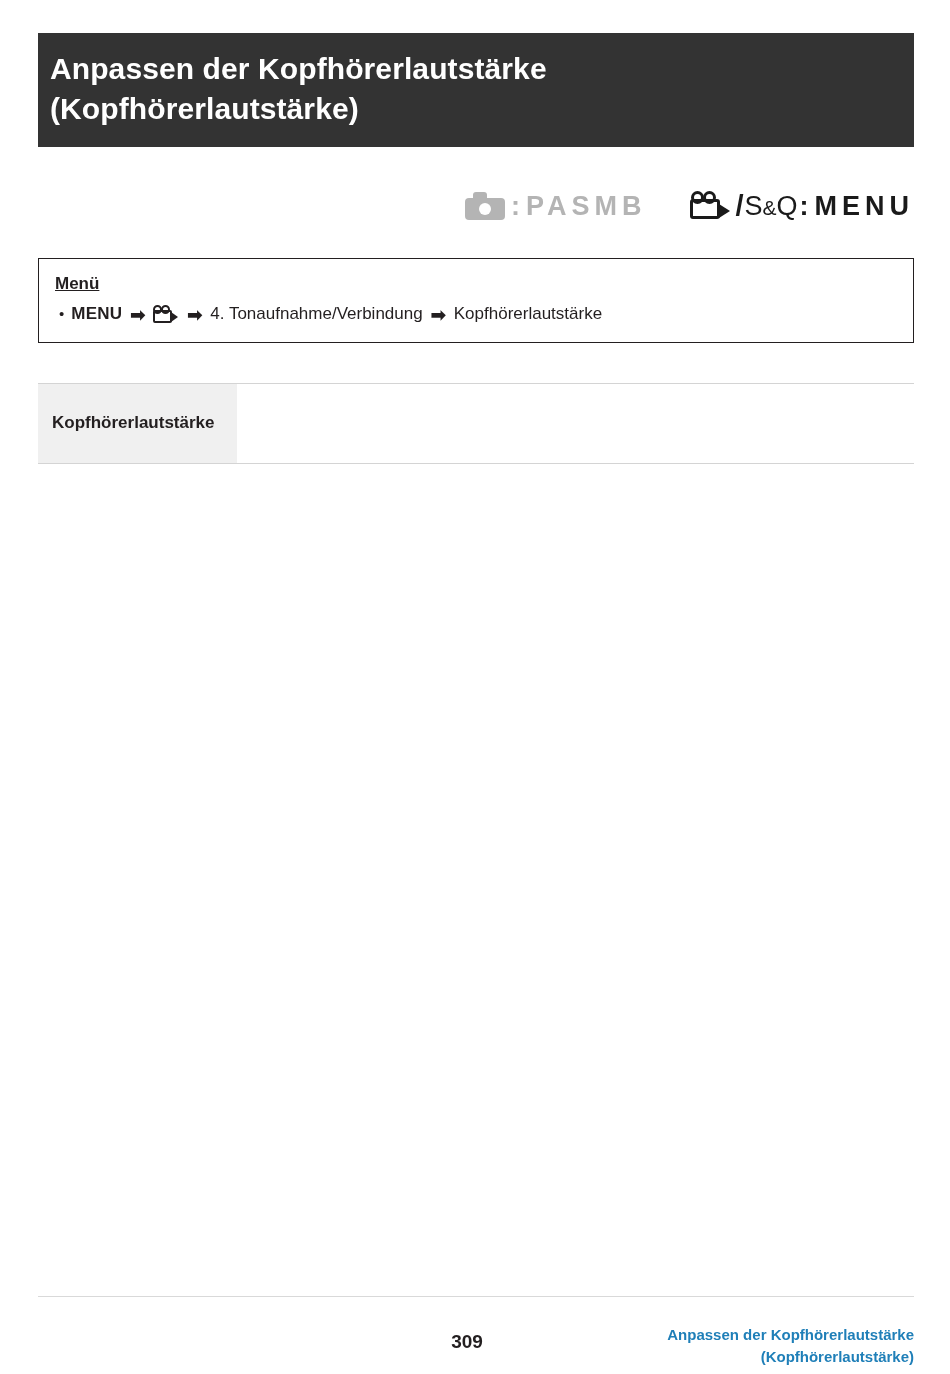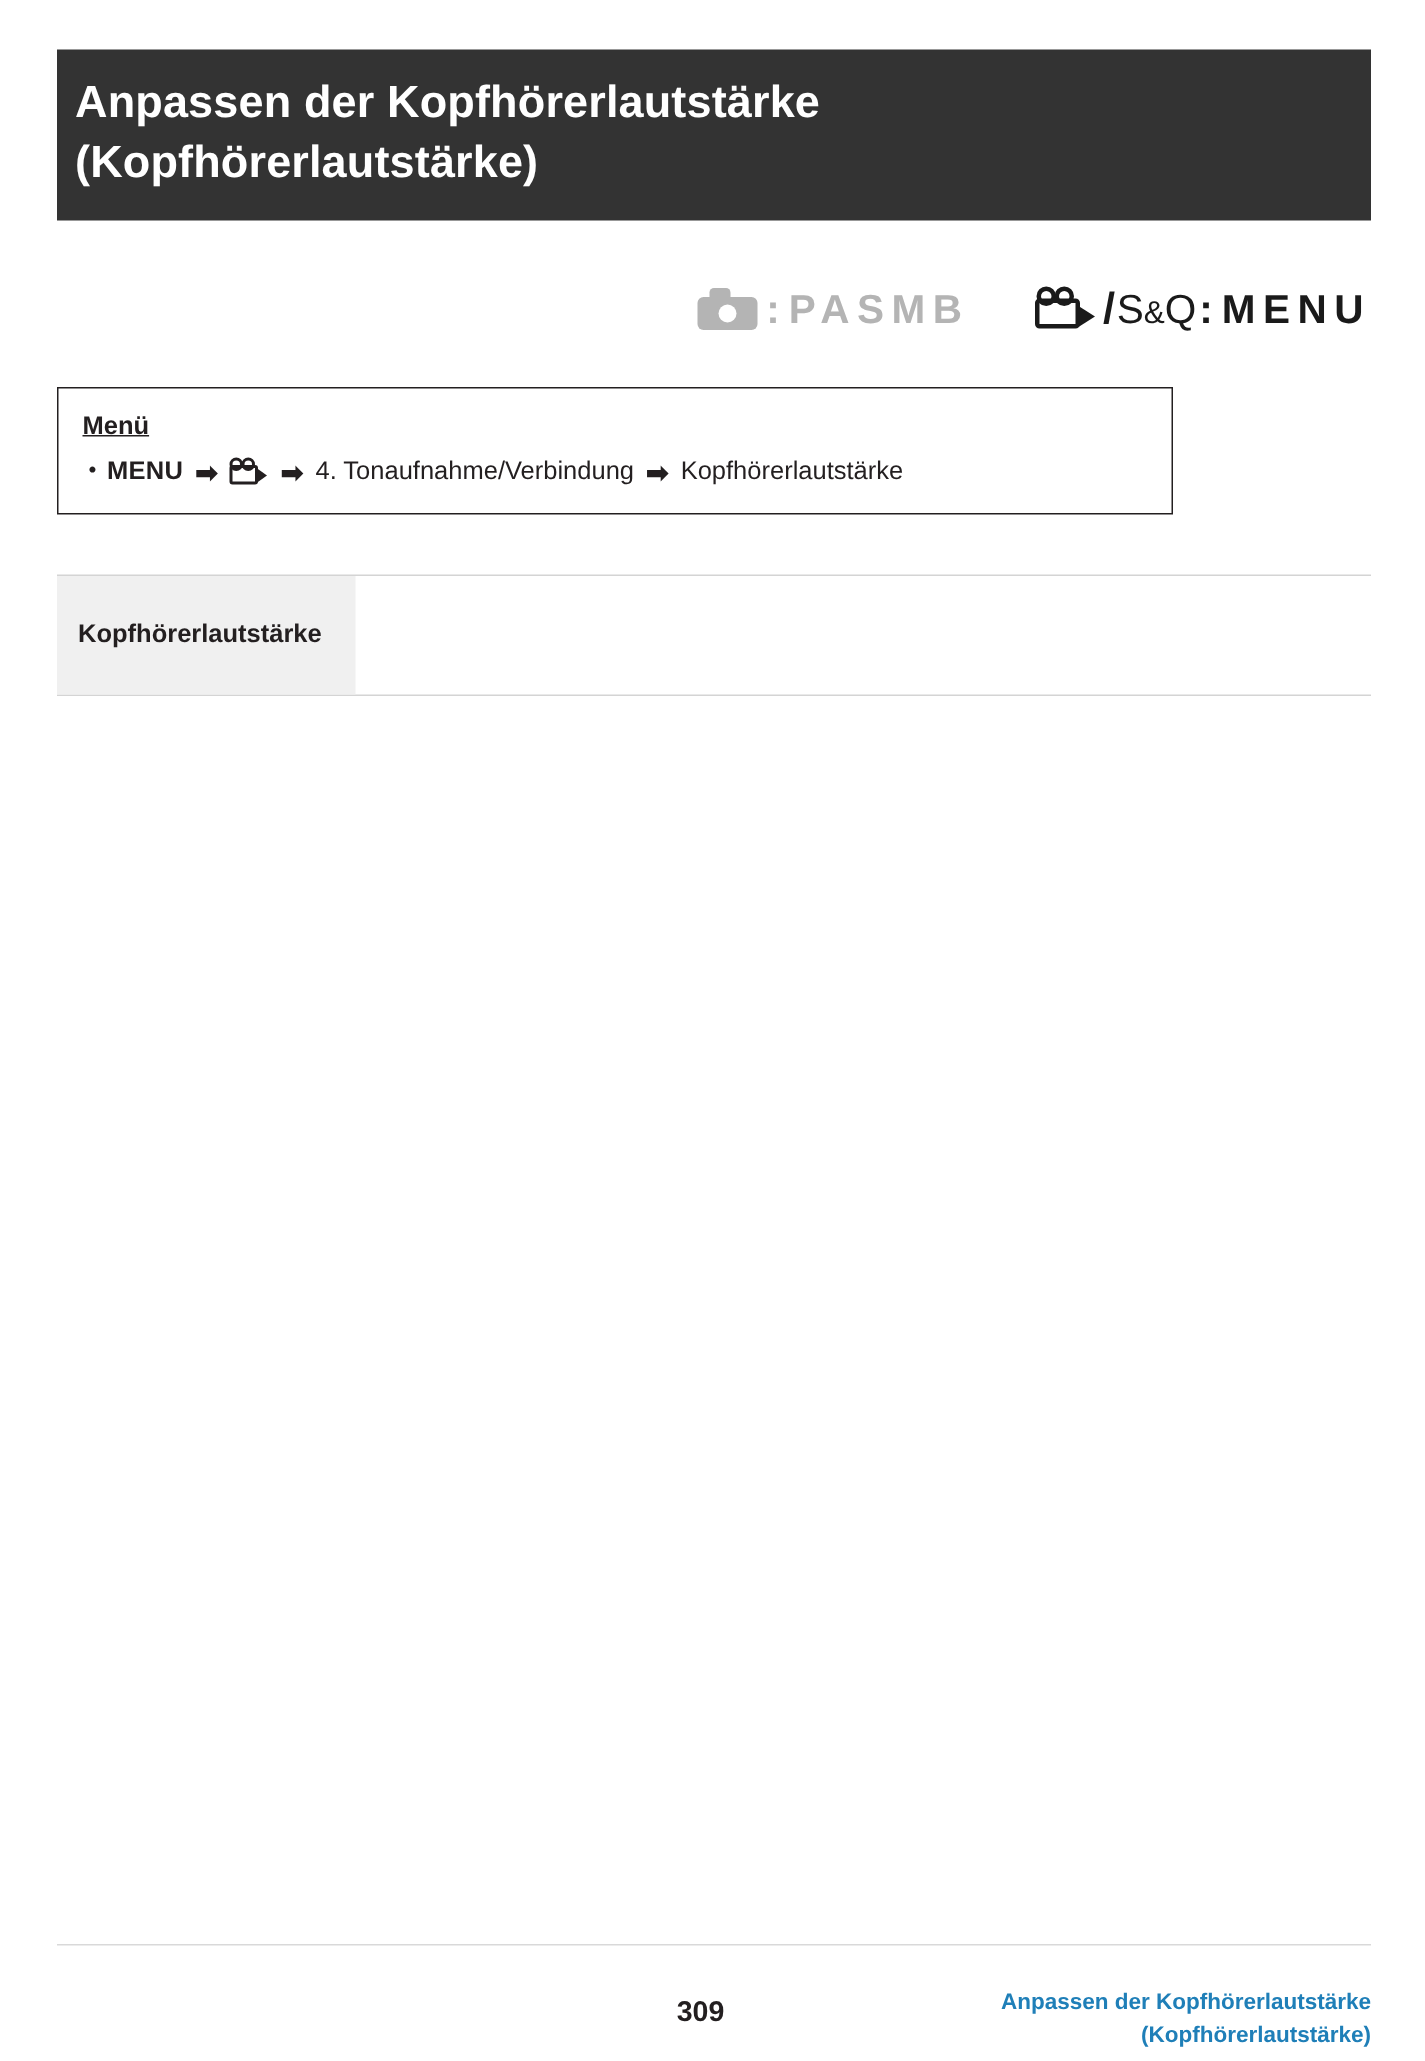--- a/index.html
+++ b/index.html
@@ -165,21 +165,21 @@
     font-weight: normal;
     line-height: 1;
   }
   .mode-sq .amp { font-size: 21px; }
 
   
   .menu-box {
     position: absolute;
     left: 38px;
     top: 258px;
-    width: 744px;
+    width: 876px;
     border: 1px solid #231f20;
     box-sizing: border-box;
     padding: 14px 16px 16px 16px;
     background: #ffffff;
   }
   .menu-box .menu-heading {
     font-size: 17px;
     font-weight: bold;
     text-decoration: underline;
     margin: 0 0 7px 0;

